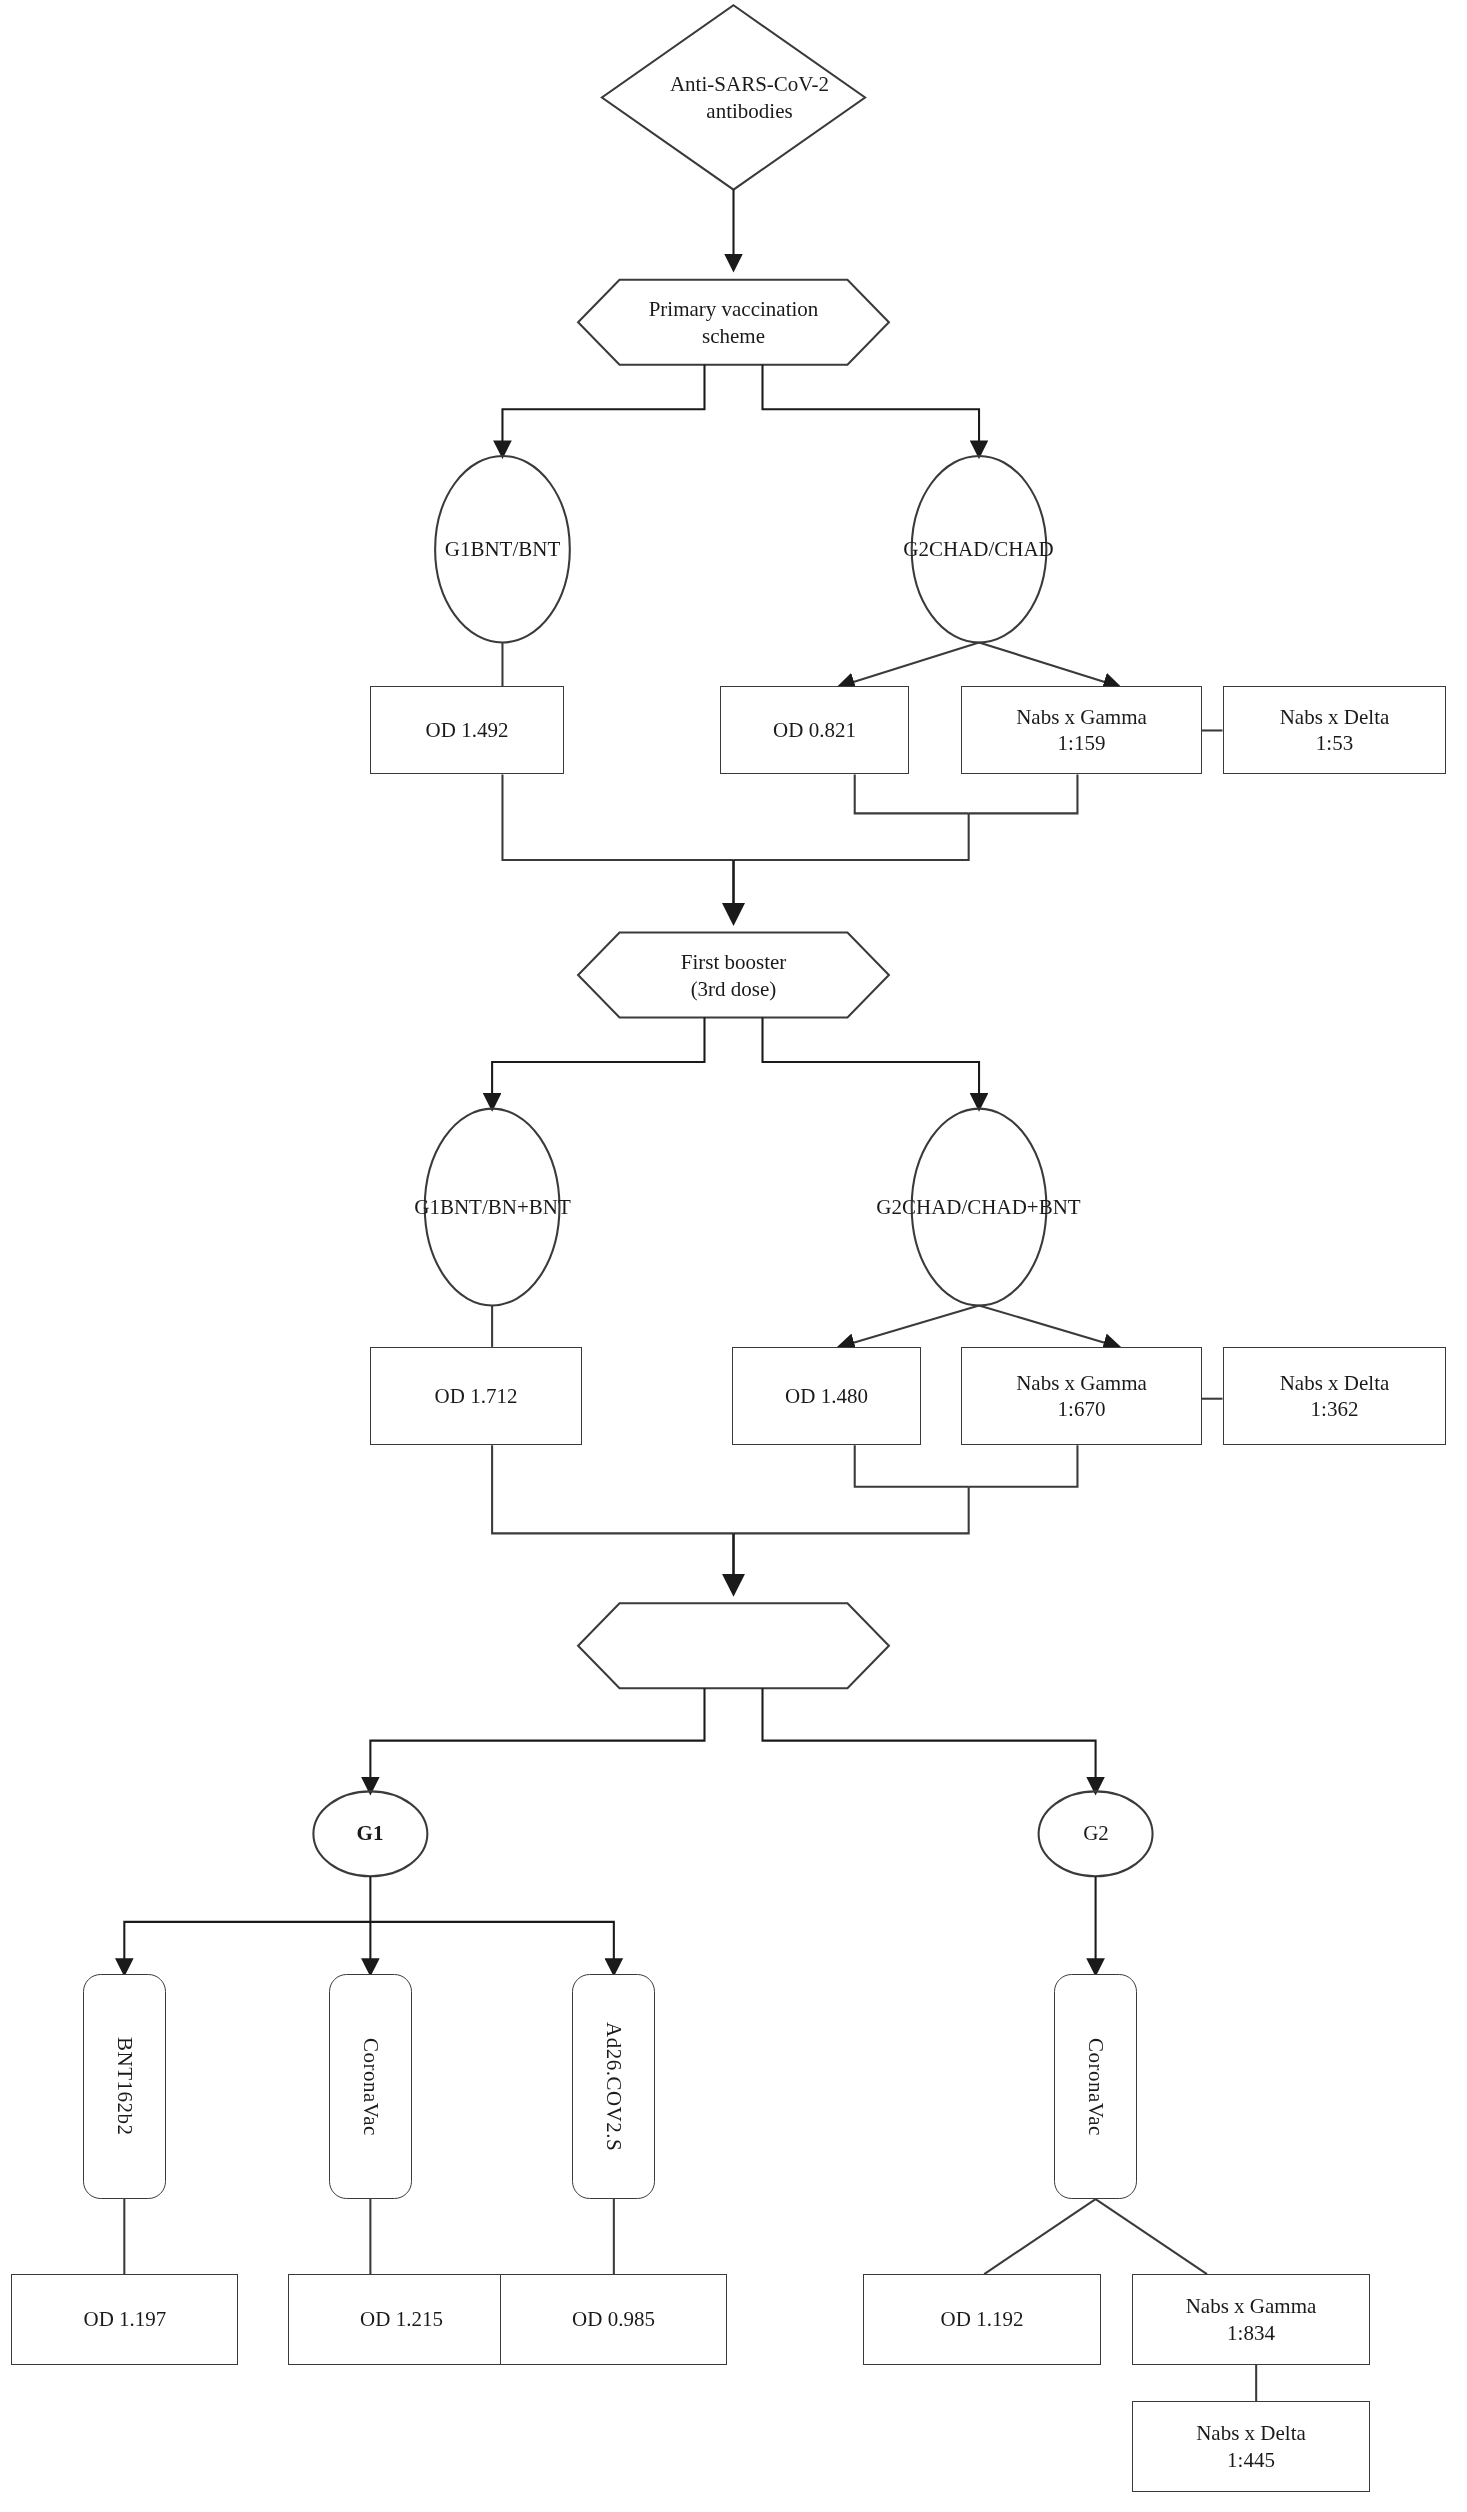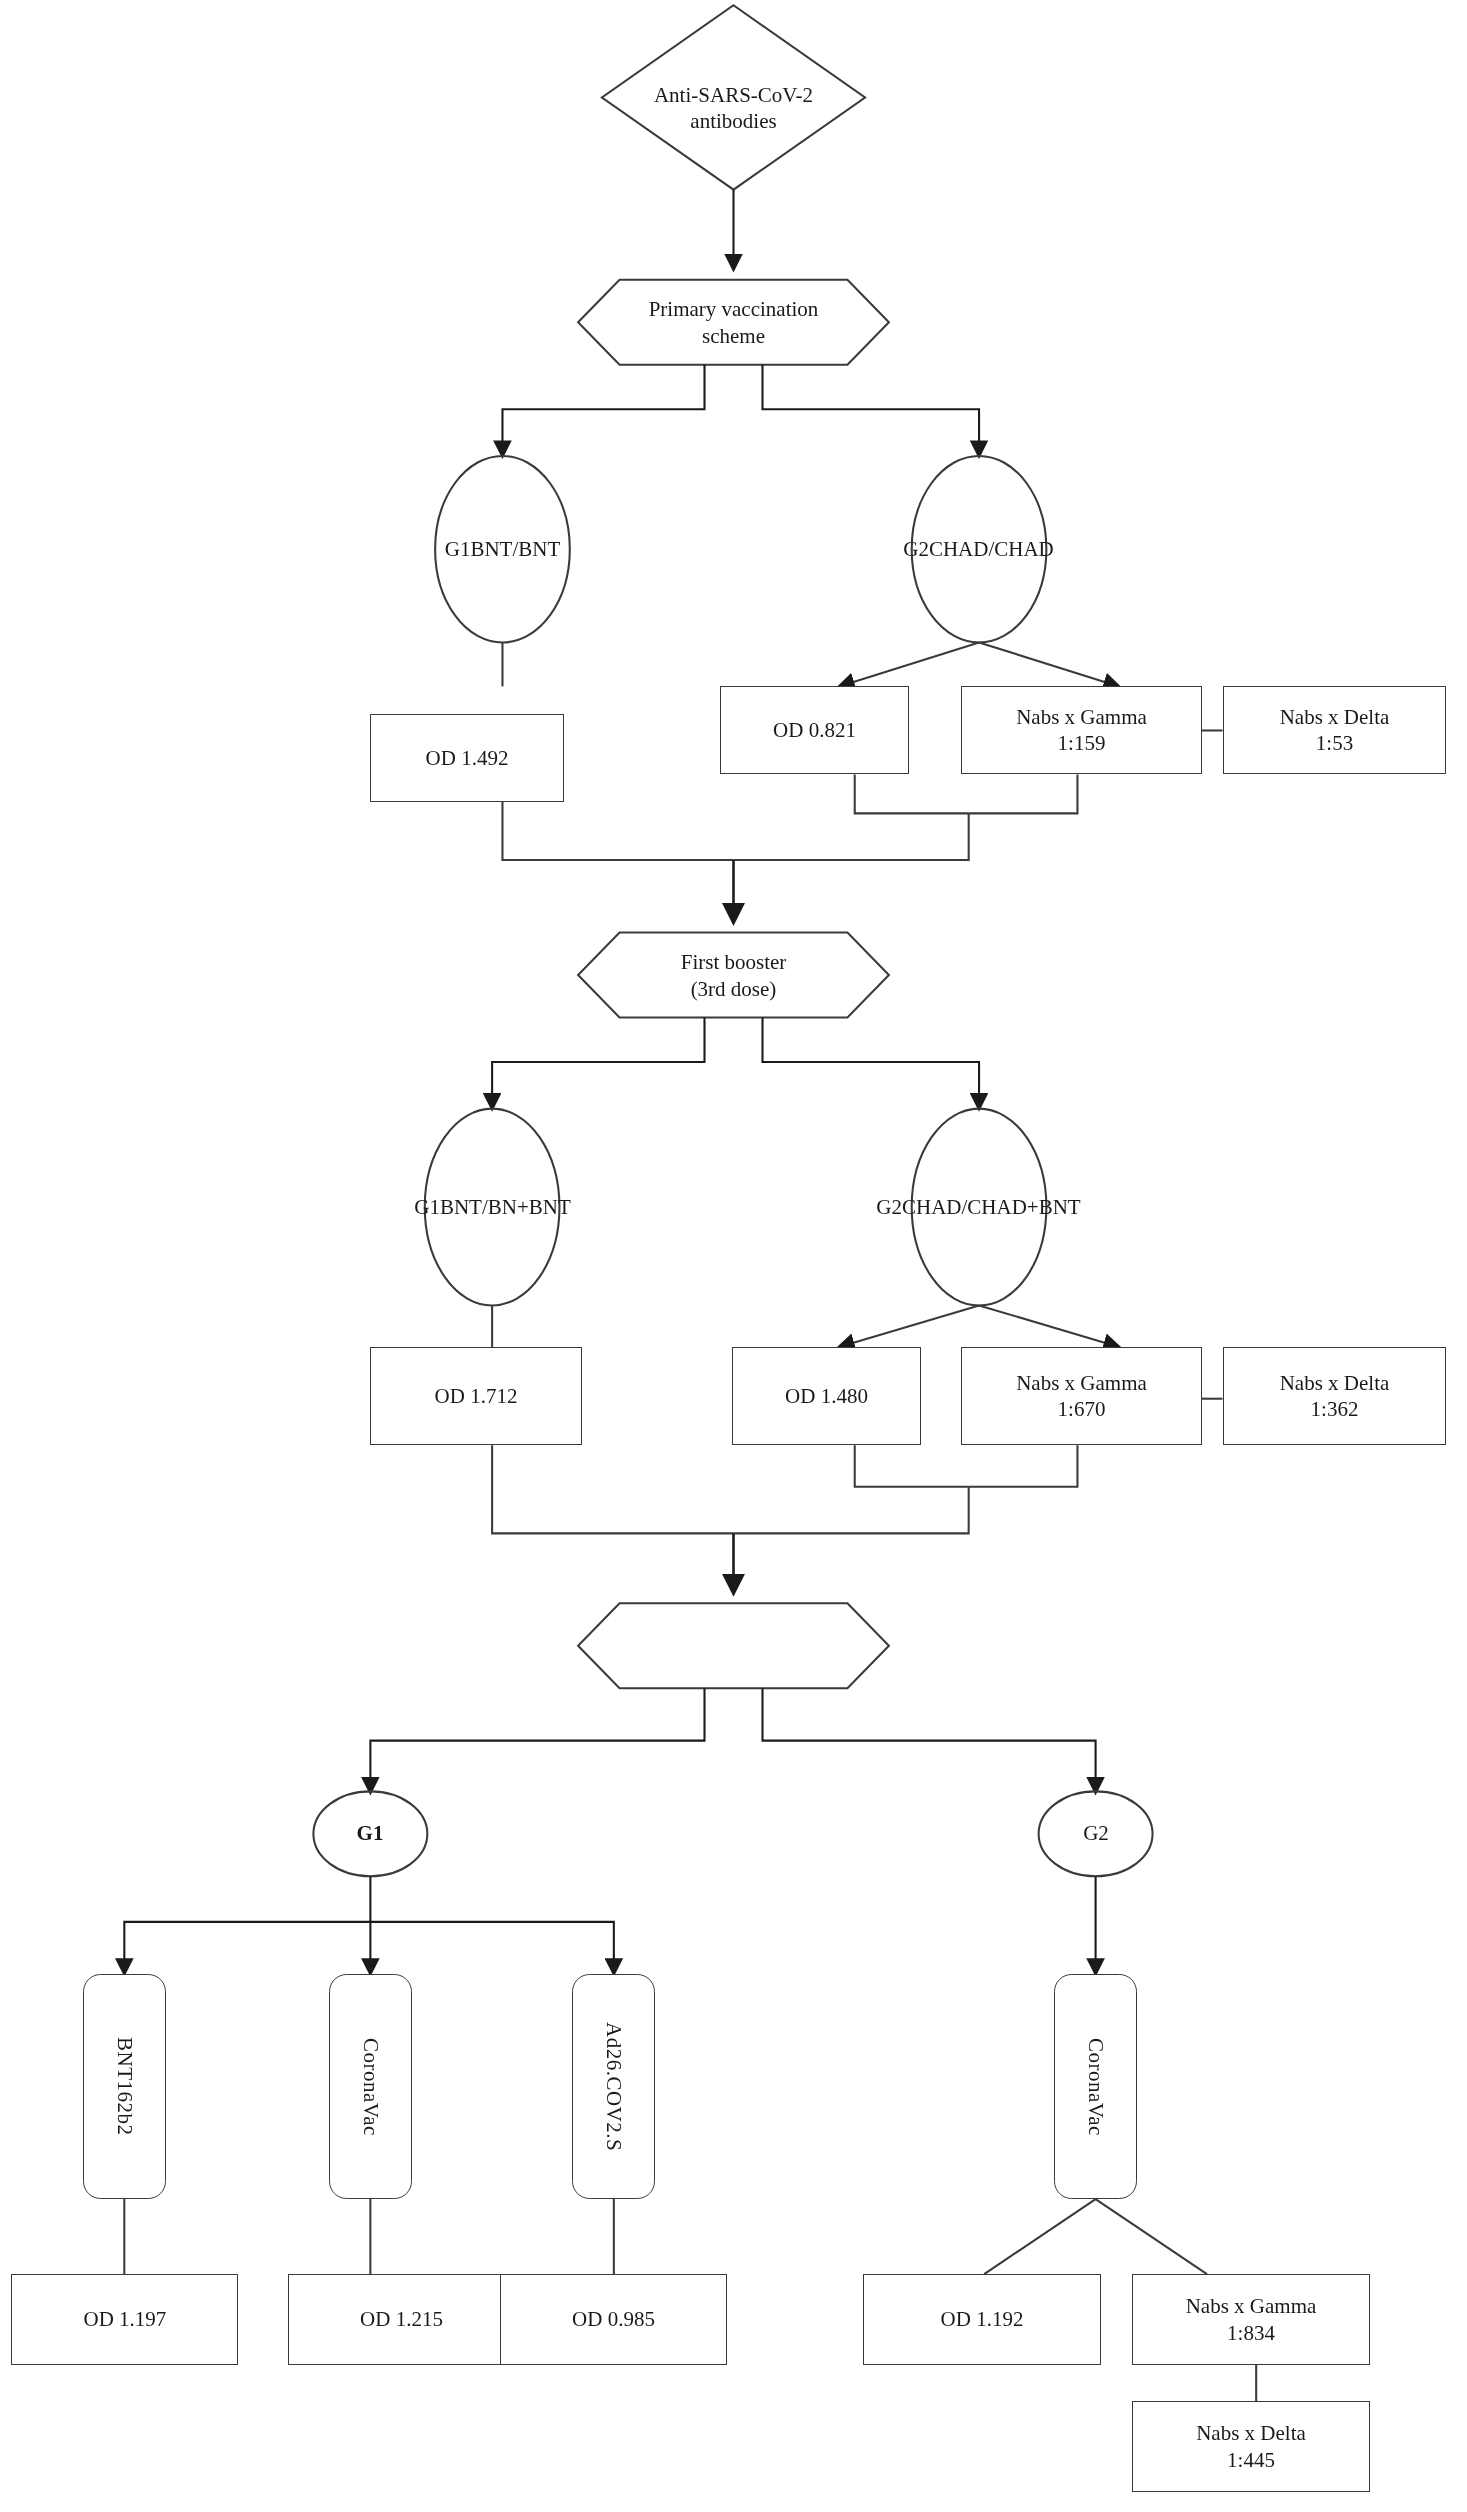--- a/index.html
+++ b/index.html
@@ -150,40 +150,40 @@
       <line x1="1185" y1="4245" x2="1185" y2="4390"></line>
 
       <line x1="2115" y1="4245" x2="1900" y2="4390"></line>
       <line x1="2115" y1="4245" x2="2330" y2="4390"></line>
 
       <line x1="2425" y1="4560" x2="2425" y2="4635"></line>
 
     </g>
   </svg>
 
-  <div class="node lbl" style="left:602px; top:61px; width:263px; height:73px;justify-content:flex-end;">
+  <div class="node lbl" style="left:618px; top:61px; width:263px; height:73px;">
     <span class="line2">Anti-SARS-CoV-2</span>
     <span class="line2">antibodies</span>
   </div>
 
   <div class="node lbl" style="left:578px; top:286px; width:311px; height:73px;">
     <span class="line2">Primary vaccination</span>
     <span class="line2">scheme</span>
   </div>
 
   <div class="node ell" style="left:435px; top:513px; width:135px; height:73px;">
     <span class="line2">G1</span>
     <span class="line2">BNT/BNT</span>
   </div>
   <div class="node ell" style="left:901px; top:513px; width:155px; height:73px;">
     <span class="line2">G2</span>
     <span class="line2">CHAD/CHAD</span>
   </div>
 
-  <div class="node rect" style="left:370px; top:714px; width:194px; height:88px;">
+  <div class="node rect" style="left:370px; top:686px; width:194px; height:88px;">
     <span>OD 1.492</span>
   </div>
   <div class="node rect" style="left:720px; top:686px; width:189px; height:88px;">
     <span>OD 0.821</span>
   </div>
   <div class="node rect" style="left:961px; top:686px; width:241px; height:88px; flex-direction:column;">
     <span class="line2">Nabs x Gamma</span>
     <span class="line2">1:159</span>
   </div>
   <div class="node rect" style="left:1223px; top:686px; width:223px; height:88px; flex-direction:column;">

